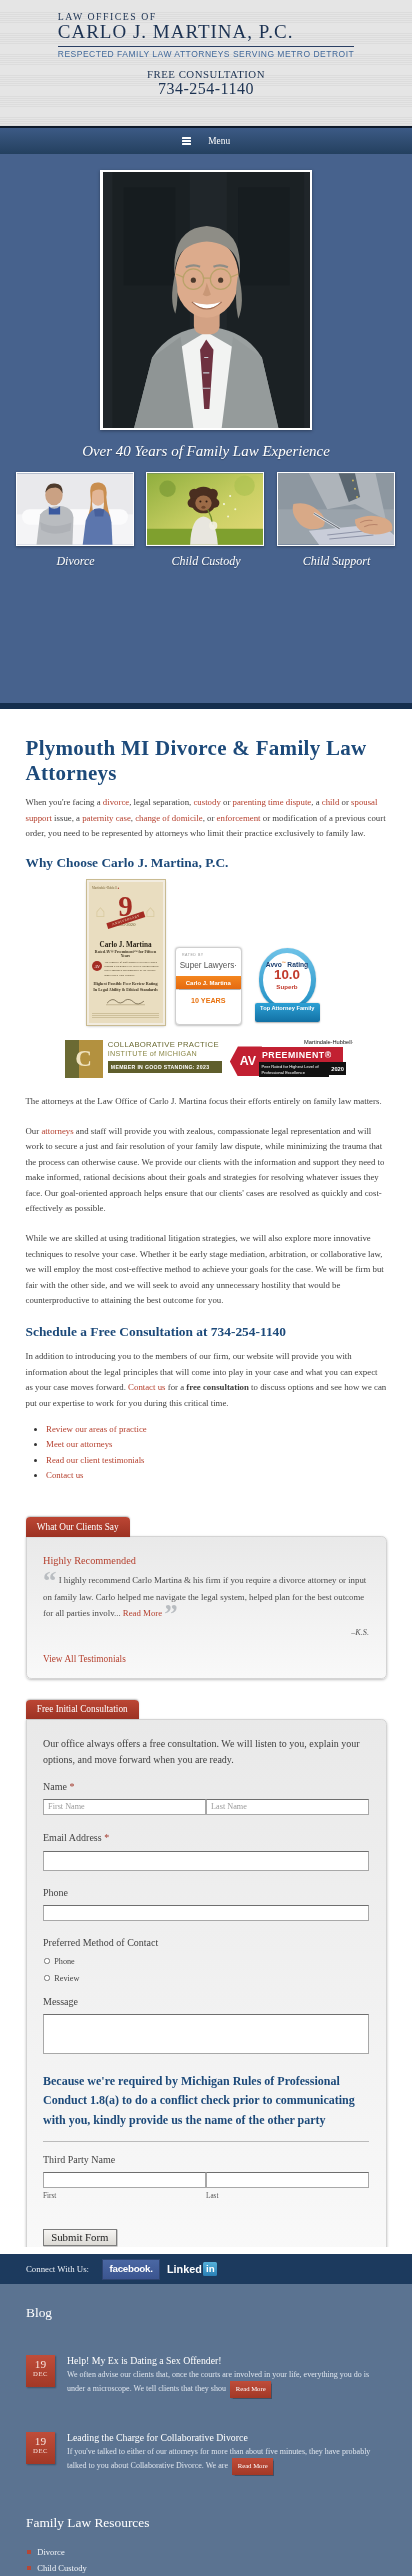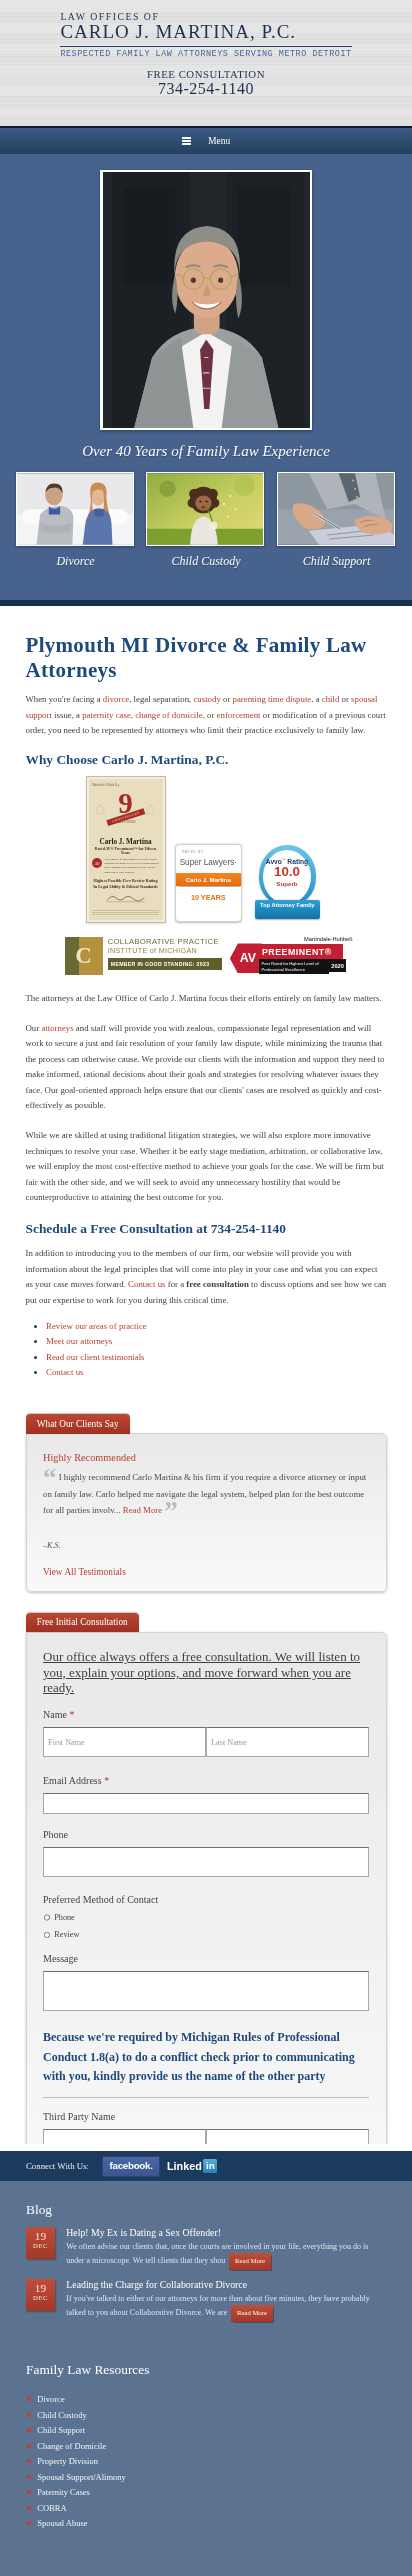--- a/index.html
+++ b/index.html
@@ -5,34 +5,34 @@
   html,body{margin:0;padding:0;}
   body{width:412px;background:#fff;font-family:"Liberation Serif", serif;-webkit-font-smoothing:antialiased;}
   .clip{overflow:hidden;position:relative;box-sizing:border-box;}
 
   
   .site-header{height:126px;background:repeating-linear-gradient(to bottom,#e5e5e5 0 1.5px,#dcdcdc 1.5px 2.1px);}
   .logo-block{width:-moz-fit-content;width:fit-content;margin:0 auto;padding-top:11.3px;text-align:left;color:#1c3252;}
   .logo-top{font-size:9.8px;letter-spacing:1.5px;}
   .logo-main{font-size:19px;letter-spacing:1px;line-height:1.05;}
   .logo-rule{height:0.5px;background:#2a3f63;margin:3.6px 0 3.1px 0;}
-  .logo-tag{font-size:8.5px;letter-spacing:0.5px;color:#40689a;font-family:Liberation Mono, monospace;font-stretch:condensed;}
+  .logo-tag{font-size:8.5px;letter-spacing:0.5px;color:#40689a;font-family:Liberation Sans, sans-serif;font-stretch:condensed;}
   .consult{width:-moz-fit-content;width:fit-content;margin:8.2px auto 0;text-align:center;color:#1c3252;}
   .consult-line1{font-size:10.8px;letter-spacing:0.5px;}
   .consult-line2{font-size:16px;letter-spacing:0.5px;}
 
   
   .menu-bar{height:28px;background:linear-gradient(#3c5a85,#24405f);border-top:2.1px solid #0e1a2b;box-sizing:border-box;
     display:flex;align-items:center;justify-content:center;color:#fff;cursor:pointer;gap:13px;}
   .hamburger{display:inline-block;margin-right:4.6px;}
   .hamburger i{display:block;width:8.8px;height:1.5px;background:#fff;margin:1.5px 0;border-radius:0.5px;}
   .menu-label{font-size:9.3px;}
 
   
-  .hero{height:446px;background:#47628d;}
+  .hero{height:549px;background:#47628d;}
   .portrait-frame{width:207px;margin:15.5px auto 0;background:#fff;padding:2.1px;box-shadow:0 0.5px 3.1px rgba(0,0,0,.35);}
   .portrait{display:block;width:207px;height:256px;background:#22282b;}
   .hero-tagline{text-align:center;color:#fff;font-style:italic;font-size:15px;margin-top:13.4px;text-shadow:0 0.5px 1px rgba(0,0,0,.3);}
   .card-row{display:flex;justify-content:space-between;padding:0 15.5px;margin-top:12.4px;}
   .pcard{width:120px;}
   .pcard-img{width:116px;height:72px;border:1.5px solid #fff;box-shadow:0 0.5px 2.6px rgba(0,0,0,.35);display:block;}
   .pcard-label{text-align:center;color:#fff;font-style:italic;font-size:12px;margin-top:7.2px;text-shadow:0 0.5px 1px rgba(0,0,0,.3);}
   .hero-strip{height:6.2px;background:#152e4d;}
 
   
@@ -115,29 +115,29 @@
 
   
   .module{margin-top:31px;}
   .module-tab{display:inline-block;background:linear-gradient(#bc4634,#9c3223);color:#fff;font-size:9.3px;
         padding:4.6px 11.3px 5.2px;border-radius:4.1px 4.1px 0 0;box-shadow:0 -0.5px 1.5px rgba(0,0,0,.25);position:relative;top:0.5px;}
   .module-panel{background:linear-gradient(#e9e9e9,#f9f9f9);border:0.5px solid #d4d4d4;border-radius:0 5.2px 5.2px 5.2px;
         box-shadow:0 1px 2.6px rgba(0,0,0,.25);padding:14.4px 16.5px;box-sizing:border-box;}
   .testi-title{color:#b5402e;font-size:10.3px;margin:3.1px 0 0 0;}
   .testi-quote{font-size:8.8px;line-height:16.5px;color:#4a4a4a;margin-top:6.2px;position:relative;}
   .qmark{font-size:27px;color:#b9bdc1;line-height:0;vertical-align:-7.2px;font-weight:bold;}
-  .testi-attrib{text-align:left;font-style:italic;color:#555;font-size:8.2px;margin-top:22px;}
+  .testi-attrib{text-align:right;font-style:italic;color:#555;font-size:8.2px;margin-top:6px;}
   .testi-viewall{color:#b5402e;font-size:9.3px;margin-top:17.5px;cursor:pointer;}
 
   
-  .form-intro{font-size:13px;line-height:15.5px;color:#3f3f3f;margin:2.1px 0 0 0;text-decoration:underline;}
+  .form-intro{font-size:10px;line-height:15.5px;color:#3f3f3f;margin:2.1px 0 0 0;}
   .f-label{font-size:10px;color:#444;margin-top:13.4px;}
   .f-label .req{color:#a43b2e;margin-left:2.6px;}
   .f-row{display:flex;justify-content:space-between;margin-top:7.2px;}
-  .f-input{box-sizing:border-box;height:30px;border:0.5px solid #a8a8a8;border-top:1px solid #6e6e6e;background:#fff;
+  .f-input{box-sizing:border-box;height:16px;border:0.5px solid #a8a8a8;border-top:1px solid #6e6e6e;background:#fff;
         font-family:"Liberation Serif",serif;font-size:8.2px;color:#333;padding:0 4.1px;}
   .f-input::placeholder{color:#9a9a9a;}
   .half{width:166px;}
   .full{width:100%;}
   .f-sub{font-size:7.2px;color:#555;margin-top:3.1px;}
   .cb-row{display:flex;align-items:center;margin-top:8.2px;font-size:8.2px;color:#444;}
   .cb-row input{margin:0 4.1px 0 1px;width:6.2px;height:6.2px;}
   textarea.f-area{box-sizing:border-box;width:100%;height:40px;border:0.5px solid #a8a8a8;border-top:1px solid #6e6e6e;background:#fff;
         font-family:"Liberation Serif",serif;font-size:8.2px;padding:3.1px 4.1px;resize:none;margin-top:7.2px;}
   .conflict{color:#1d4a7a;font-weight:bold;font-size:12px;line-height:19.6px;margin-top:15.5px;}
@@ -151,21 +151,21 @@
   .fb-logo{margin-left:13.4px;background:linear-gradient(#4a67a3,#3b5590);border:0.5px solid #2e4470;color:#fff;
         font-family:"Liberation Sans",sans-serif;font-weight:bold;font-size:9.8px;letter-spacing:-0.3px;padding:3.6px 6.2px 4.6px;cursor:pointer;}
   .li-logo{margin-left:7.2px;display:flex;align-items:center;cursor:pointer;}
   .li-word{color:#fff;font-family:Liberation Sans, sans-serif;font-weight:bold;font-size:10.8px;}
   .li-in{margin-left:1.5px;background:linear-gradient(#55b0da,#2a7fb5);color:#fff;font-family:"Liberation Sans",sans-serif;
         font-weight:bold;font-size:9.8px;padding:1px 2.6px 2.1px;border-radius:1.5px;}
 
   
   .footer-slate{height:622px;background:#5b7391;color:#fff;padding:20.6px 26px 0;box-sizing:border-box;}
   .foot-h{font-size:13.4px;margin:0;color:#fff;font-weight:normal;}
-  .blog-post{display:flex;margin-top:9px;}
+  .blog-post{display:flex;margin-top:34px;justify-content:space-between;}
   .date-badge{flex:0 0 29px;height:32px;background:linear-gradient(#bf4d3a,#a23826);box-shadow:1px 1px 1.5px rgba(0,0,0,.3);
         text-align:center;color:#f6e3dd;}
   .date-day{font-size:11.3px;margin-top:3.6px;}
   .date-month{font-size:6.7px;letter-spacing:0.5px;}
   .post-body{margin-left:11.3px;width:319px;}
   .post-title{font-size:9.8px;color:#fff;cursor:pointer;margin:0;}
   .post-excerpt{font-size:8px;line-height:12.4px;color:#dde4ed;margin-top:3.1px;}
   .read-more{display:inline-block;background:linear-gradient(#bf4d3a,#a23826);color:#fff;font-size:6.7px;
         padding:2.1px 5.7px;margin-left:4.1px;box-shadow:0.5px 0.5px 1px rgba(0,0,0,.3);cursor:pointer;}
   .resources{margin-top:40px;}

